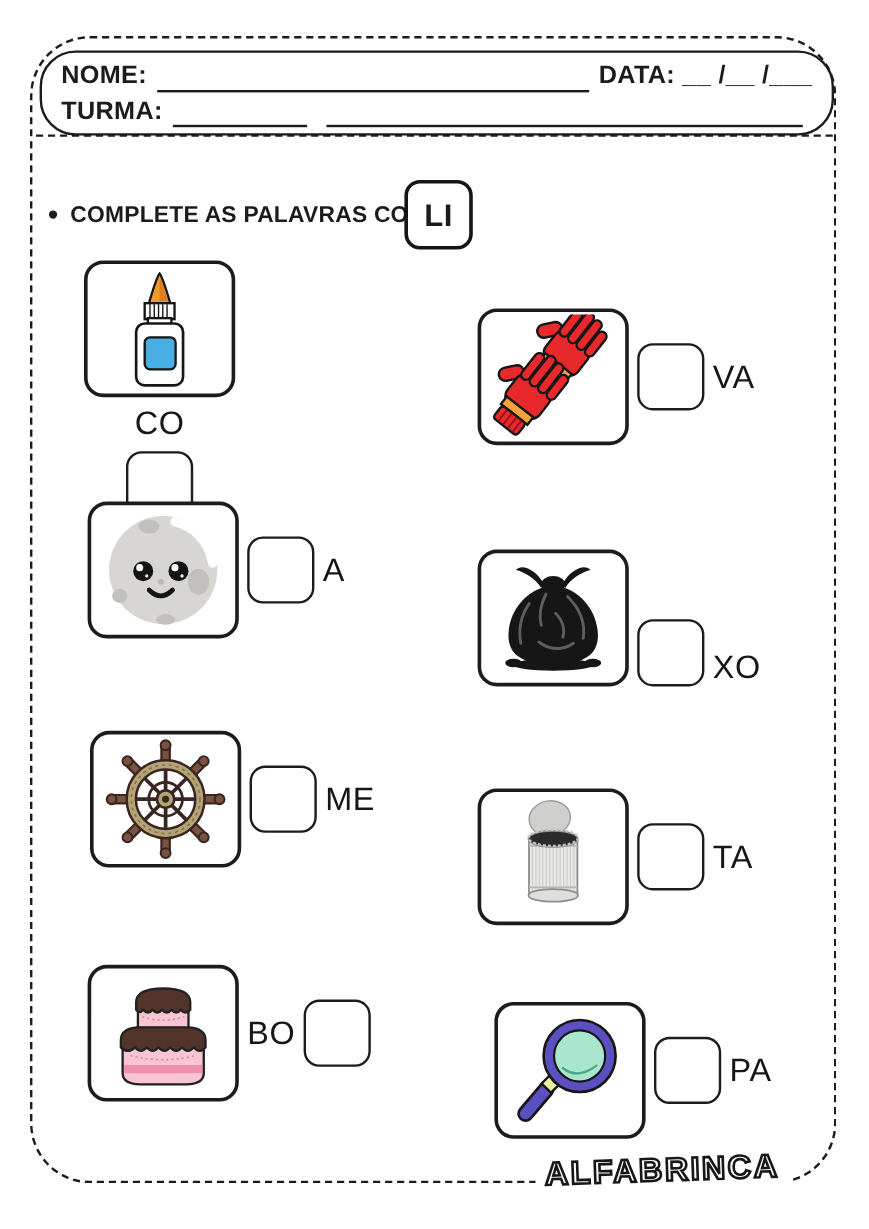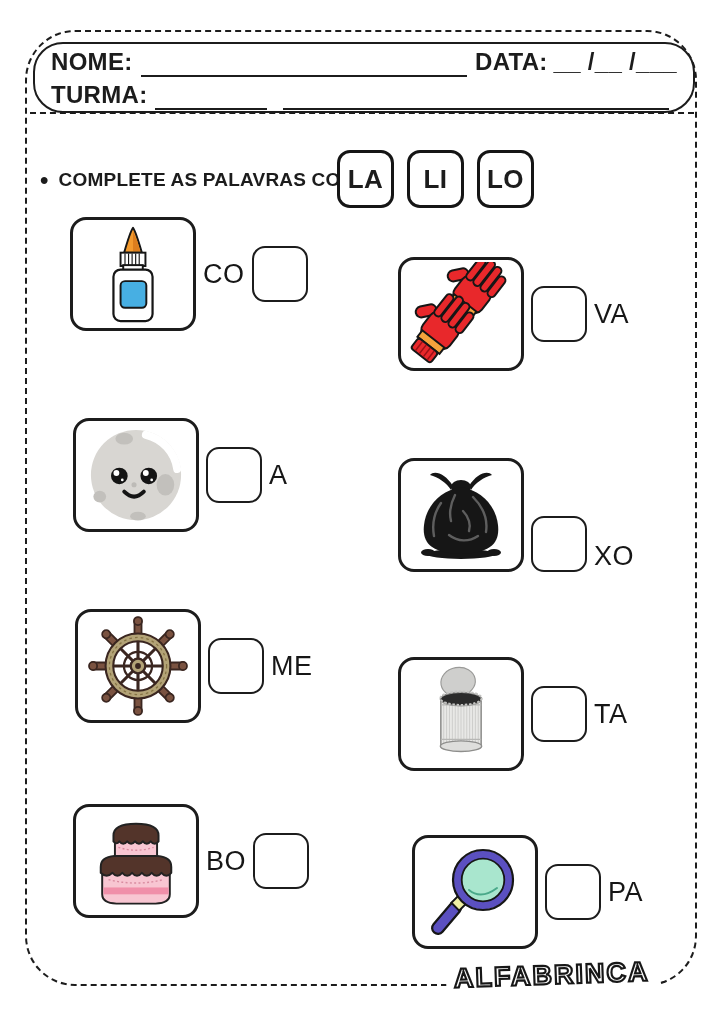--- a/index.html
+++ b/index.html
@@ -11,21 +11,21 @@
   .frame{
     position:absolute;left:25px;top:30px;width:668px;height:952px;
     border:2.5px dashed #1c1c1c;border-radius:50px;z-index:0;
   }
   
   .header-box{
     position:absolute;left:33px;top:42px;width:626px;height:62px;
     border:2.6px solid #1c1c1c;border-radius:30px;background:#fff;z-index:2;
     padding:3px 16px 2px 16px;display:flex;flex-direction:column;justify-content:center;gap:3px;
   }
-  .hrow{display:flex;align-items:flex-end;font-size:24px;font-weight:600;letter-spacing:.3px;line-height:1.25;}
+  .hrow{display:flex;align-items:flex-end;font-size:21px;font-weight:600;letter-spacing:.3px;line-height:1.25;}
   .fill-line{border-bottom:2.2px solid #1c1c1c;height:1.05em;margin:0 8px;}
   .grow{flex:1;}
   .w110{width:112px;}
   .blanks{font-weight:700;margin-left:6px;white-space:pre;}
   .header-sep{
     position:absolute;left:30px;top:112px;width:664px;height:0;
     border-top:2.4px dashed #1c1c1c;z-index:1;
   }
   
   .instruction{
@@ -79,26 +79,24 @@
       <span class="fill-line grow"></span>
     </div>
   </div>
   <div class="header-sep"></div>
 
   <div class="instruction">
     <span class="bullet">•</span>
     <span>COMPLETE AS PALAVRAS COM</span>
   </div>
   <div class="options">
-    <div class="opt-box">LA</div>
     <div class="opt-box">LI</div>
-    <div class="opt-box">LO</div>
-  </div>
-
-  <div class="item" style="left:70px;top:217px;">
+  </div>
+
+  <div class="item" style="left:70px;top:217px;flex-direction:column;">
     <div class="pic-box">
       <svg width="80" height="100" viewBox="0 0 90 112">
         <path d="M45,4 Q48,8 55,32 L35,32 Q42,8 45,4 Z" fill="#F29A2E" stroke="#161616" stroke-width="2.2" stroke-linejoin="round"></path>
         <path d="M45,8 Q50,18 53,30 L45,30 Z" fill="#DC7E1E"></path>
         <rect x="31" y="32" width="28" height="15" fill="#fff" stroke="#161616" stroke-width="2.2"></rect>
         <g stroke="#161616" stroke-width="1.3">
           <line x1="36" y1="33" x2="36" y2="46"></line>
             <line x1="40" y1="33" x2="40" y2="46"></line>
           <line x1="44" y1="33" x2="44" y2="46"></line>
             <line x1="48" y1="33" x2="48" y2="46"></line>

